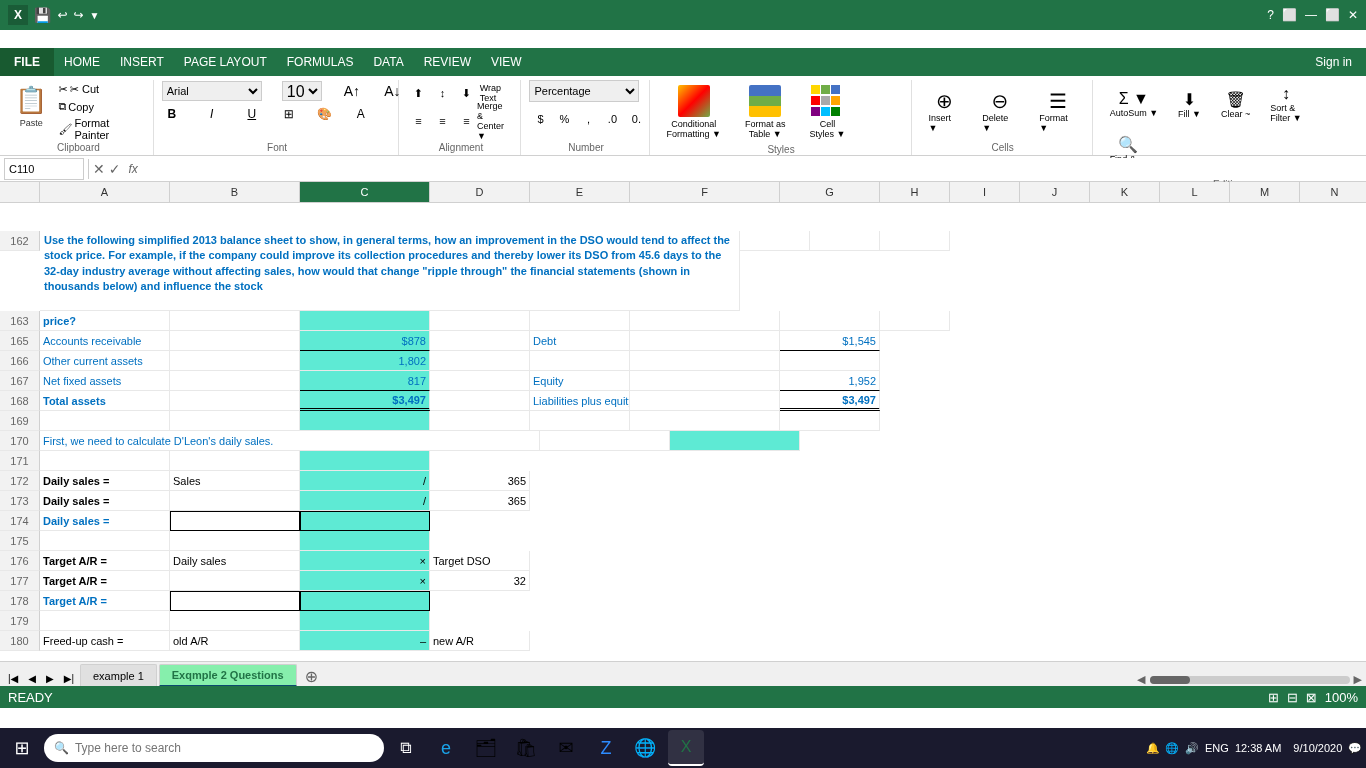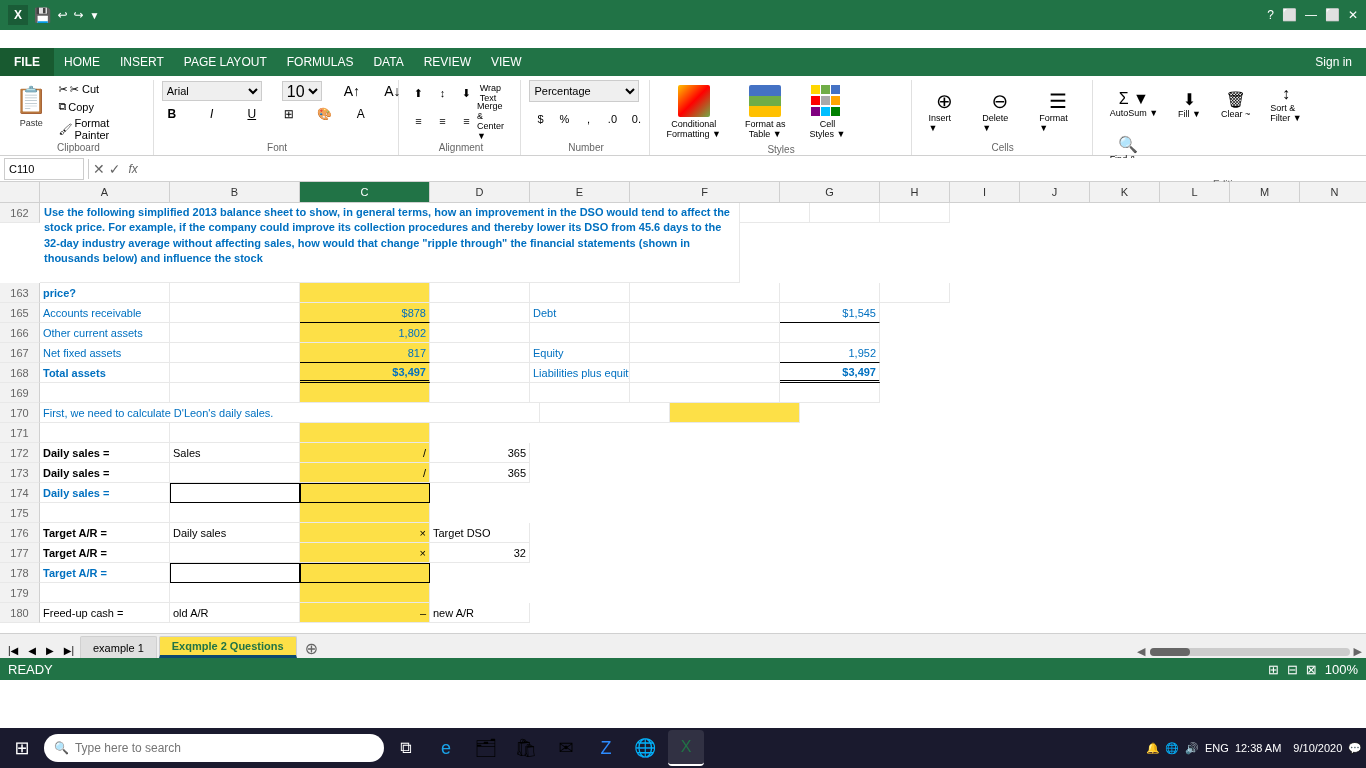--- a/index.html
+++ b/index.html
@@ -180,20 +180,21 @@
       cursor: pointer;
       background: #f2f2f2;
     }
     .col-header.selected { background: #217346; color: white; }
 
     
     .grid-container {
       flex: 1;
       overflow: auto;
       position: relative;
+      margin-top: 28px;
     }
     .grid {
       display: flex;
       flex-direction: column;
     }
     .grid-row {
       display: flex;
       min-height: 20px;
     }
     .row-num {
@@ -214,21 +215,21 @@
       height: 20px;
       border-right: 1px solid #e8e8e8;
       border-bottom: 1px solid #e8e8e8;
       padding: 0 3px;
       font-size: 11px;
       display: flex;
       align-items: center;
       overflow: hidden;
       white-space: nowrap;
     }
-    .cell.selected-col { background: #fde047; }
+    .cell.selected-col { background: #5eead4; }
     .cell-right { justify-content: flex-end; }
 
     
     .sheet-tabs {
       display: flex;
       align-items: flex-end;
       height: 25px;
       background: #f0f0f0;
       border-top: 1px solid #d0d0d0;
       padding: 0 4px;
@@ -241,22 +242,22 @@
       display: flex;
       align-items: center;
       font-size: 11px;
       cursor: pointer;
       border: 1px solid #d0d0d0;
       border-bottom: none;
       background: #e0e0e0;
       border-radius: 2px 2px 0 0;
     }
     .sheet-tab.active {
-      background: #fde047;
-      border-bottom: 3px solid #0c4a6e;
+      background: #86efac;
+      border-bottom: 1px solid #0c4a6e;
       color: #217346;
       font-weight: bold;
     }
     .add-sheet-btn { cursor: pointer; font-size: 16px; padding: 0 6px; color: #666; }
 
     
     .status-bar {
       height: 22px;
       background: #217346;
       display: flex;

